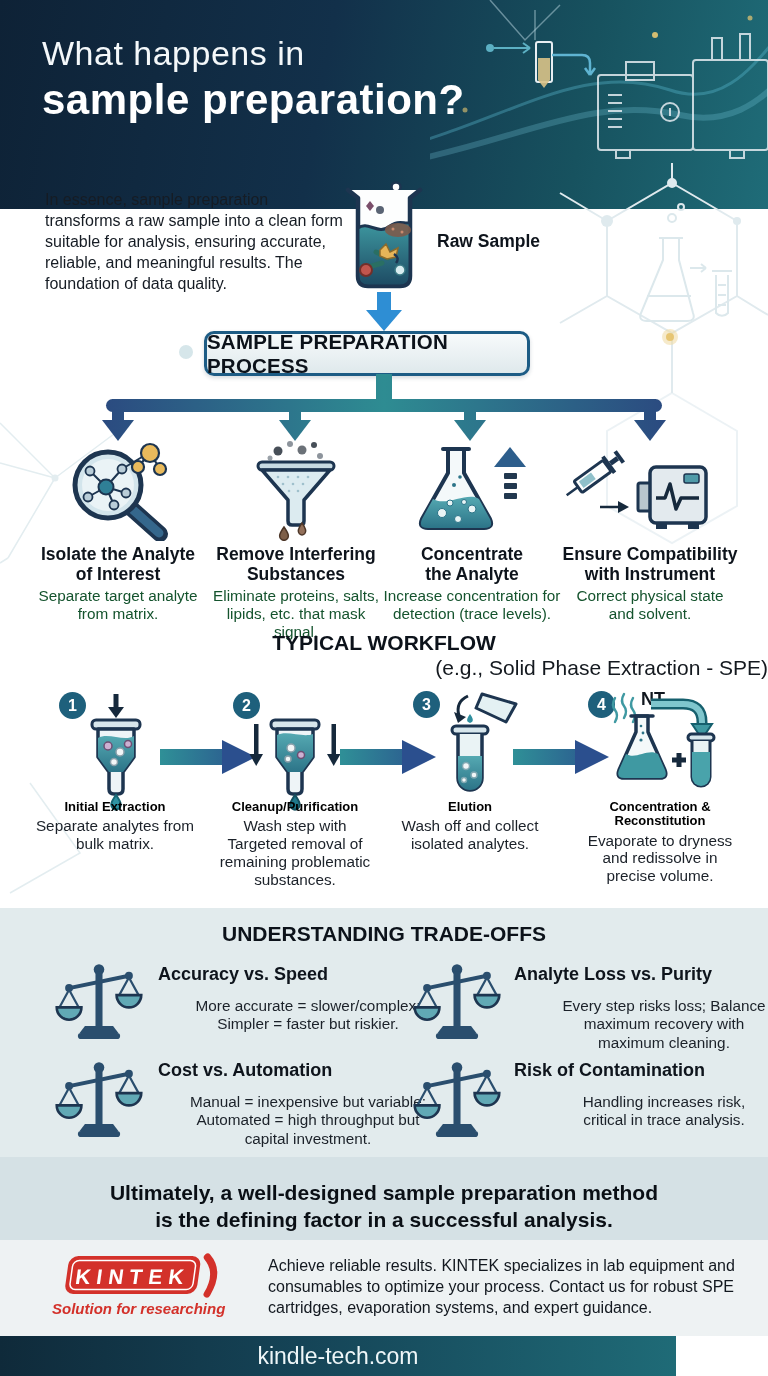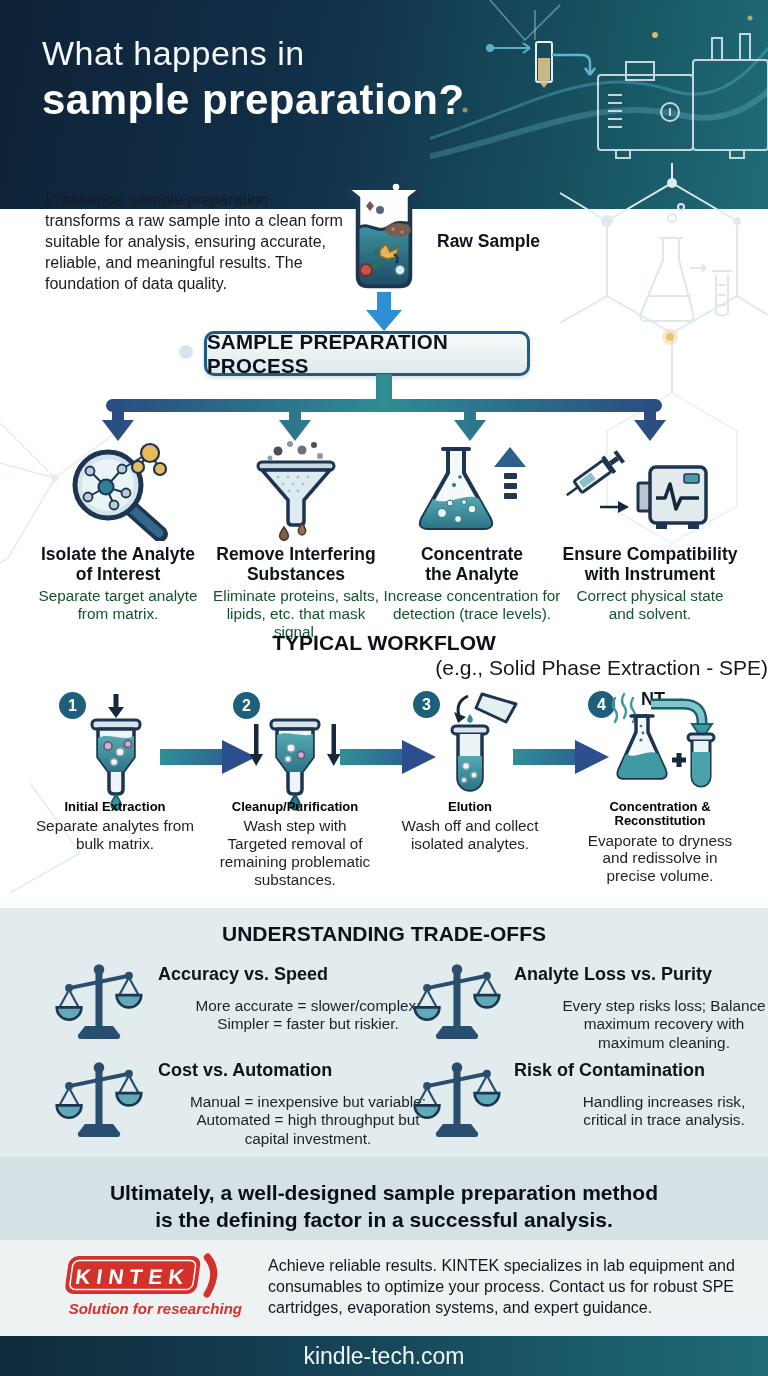--- a/index.html
+++ b/index.html
@@ -46,24 +46,24 @@
   .to-item h5 { font-size:18px; font-weight:bold; color:#0e141c; }
   .to-item p { font-size:15.3px; line-height:1.2; margin-top:12px; color:#1b2129;text-align:center; }
   .to-item { position:absolute; width:300px; }
   .scale-svg { position:absolute; width:88px; height:92px; }
 
   
   .conclusion { left:0; top:1157px; width:768px; height:83px; background:#d5e1e5;text-decoration:underline; }
   .conclusion div { position:absolute; left:0; top:23px; width:768px; text-align:center;
     font-size:21px; font-weight:bold; line-height:1.28; color:#0a0f15; }
   .footer { left:0; top:1240px; width:768px; height:96px; background:#eef2f3; }
-  .tagline { position:absolute; left:52px; top:60px; width:190px; text-align:right;
+  .tagline { position:absolute; left:52px; top:60px; width:190px; text-align:left;
     color:#d3312a; font-size:15px; font-weight:bold; font-style:italic; }
   .footer-text { position:absolute; left:268px; top:16px; width:468px; font-size:16px; line-height:1.3; color:#12181f; }
-  .bottombar { left:0; top:1336px; width:768px; height:40px;
+  .bottombar { left:0; top:1336px; width:676px; height:40px;
     background:linear-gradient(90deg,#0f2a3a 0%,#154457 45%,#1f6b77 100%);
     display:flex; align-items:center; justify-content:center; }
   .bottombar span { color:#eef6f8; font-size:23px; }
 </style>
 </head>
 <body>
 
 <div class="page">
 
   <svg width="0" height="0" style="position:absolute" aria-hidden="true">

